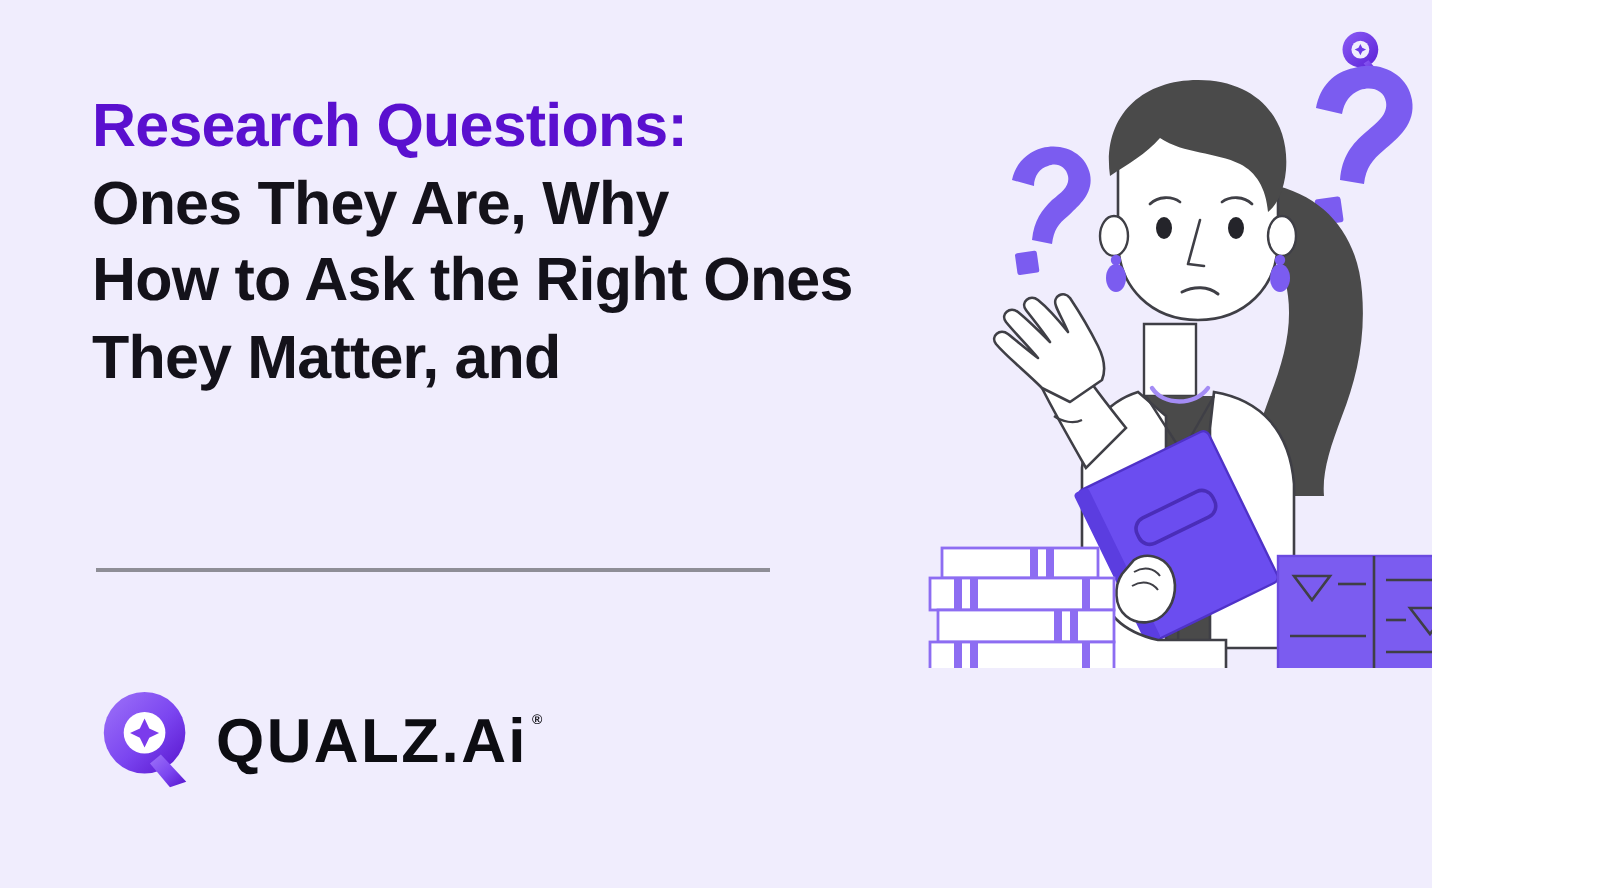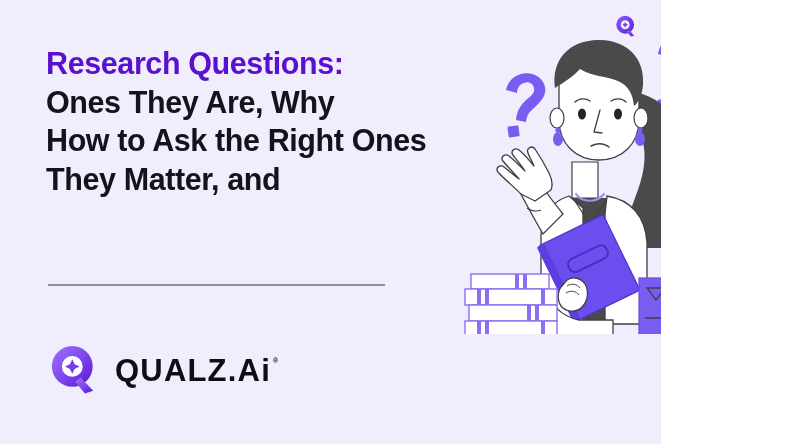--- a/index.html
+++ b/index.html
@@ -5,21 +5,21 @@
 <style>
   * { margin:0; padding:0; box-sizing:border-box; }
   html, body {
     width:800px; height:444px;
     font-family:"Liberation Sans", sans-serif;
     background:#ffffff;
     overflow:hidden;
   }
   .canvas {
     position:relative;
-    width:661px; height:444px;
+    width:716px; height:444px;
     background:#f0edfd;
     overflow:hidden;
   }
 
   
   .corner-mark {
     position:absolute; top:13px; right:22px;
     width:26px; height:26px;
   }
 
@@ -45,21 +45,21 @@
     position:absolute;
     left:48px; top:284px;
     width:337px; height:1.5px;
     background:#8e8e96;
   }
 
   
   .logo-lockup {
     position:absolute;
     left:46px; top:341px;
-    display:flex; align-items:center; gap:11px;
+    display:flex; align-items:center; gap:4px;
   }
   .logo-mark { width:58px; height:58px; flex:none; }
   .logo-word {
     display:flex; align-items:flex-start;
     font-size:31px; font-weight:800;
     letter-spacing:1.2px;
     color:#0d0d12;
     line-height:1;
   }
   .logo-tm { font-size:7px; font-weight:600; margin-top:2px; margin-left:2px; }

